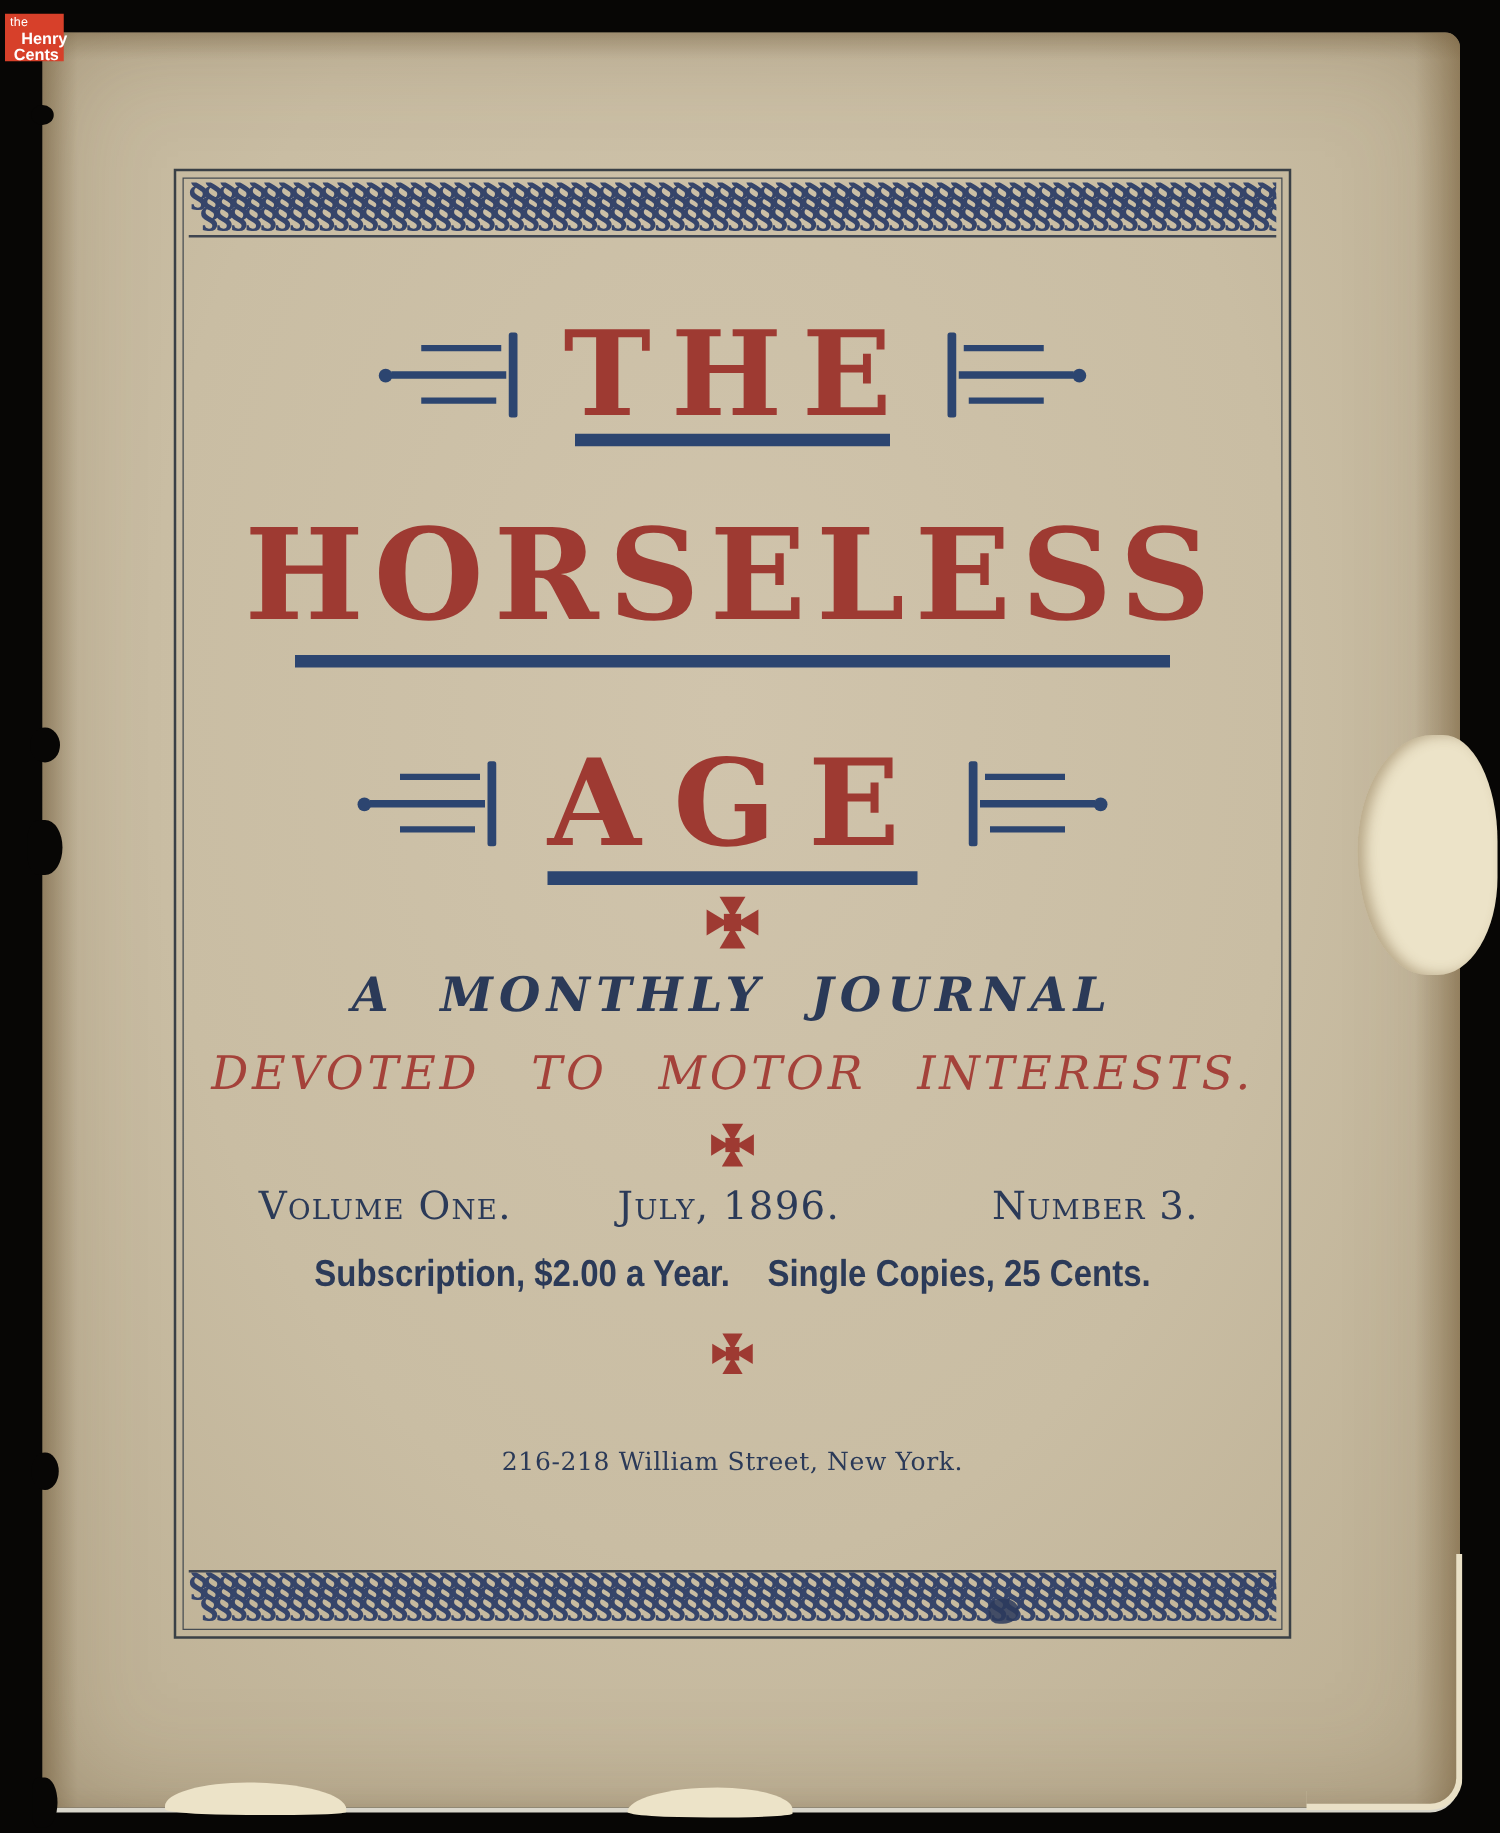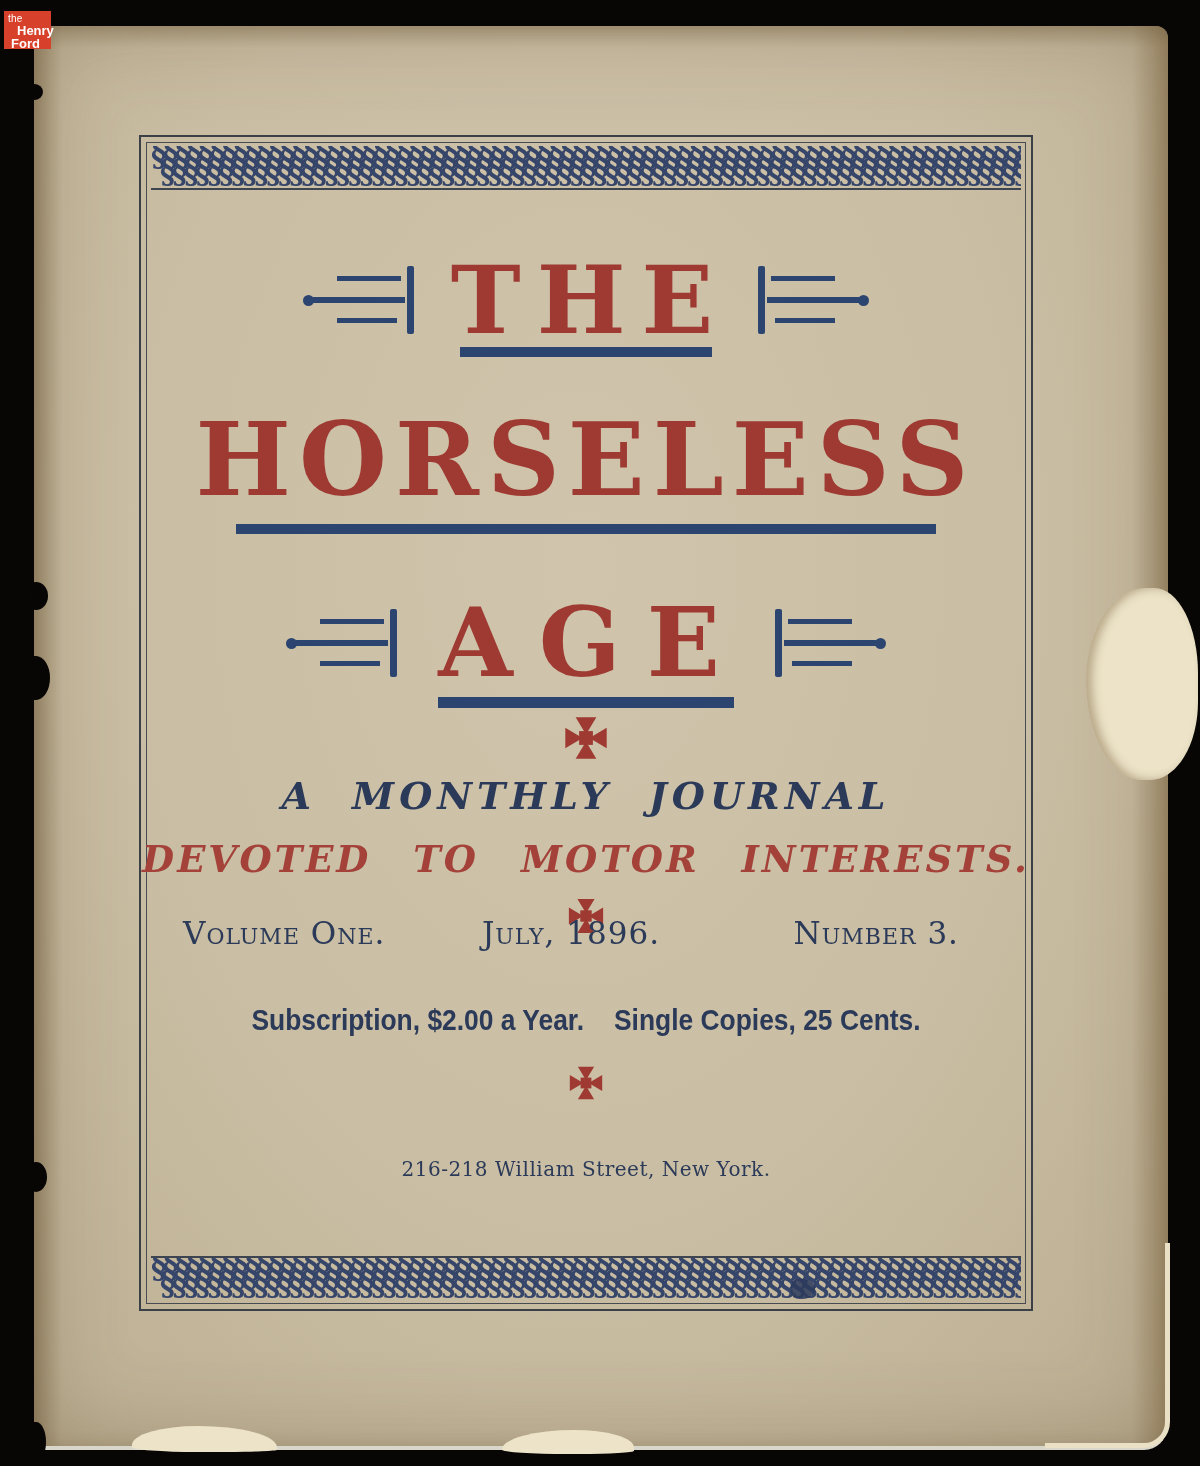--- a/index.html
+++ b/index.html
@@ -92,27 +92,27 @@
   
   .cross{position:absolute;left:50%;transform:translateX(-50%);}
   .cross svg{display:block;}
   .cross-1{top:578px;}
   .cross-2{top:760px;}
   .cross-3{top:928px;}
 
   
   .row-monthly{top:636px;font-style:italic;font-weight:700;color:#2b3a58;
                font-size:38px;letter-spacing:5px;word-spacing:18px;}
-  .row-devoted{top:700px;font-style:italic;font-weight:700;color:#a4423a;
+  .row-devoted{top:700px;font-style:italic;font-weight:400;color:#a4423a;
                font-size:37px;letter-spacing:3px;word-spacing:26px;text-align:center;}
 
   
-  .row-issue{top:778px;display:grid;grid-template-columns:1fr 1fr 1fr;
+  .row-issue{top:810px;display:grid;grid-template-columns:1fr 1fr 1fr;
              padding:0 72px 0 42px;color:#2b3a58;font-size:31px;
-             font-variant:small-caps;letter-spacing:1px;}
+             font-variant:small-caps;letter-spacing:1px;margin-left:24px;}
   .row-issue .c1{text-align:left;}
   .row-issue .c2{text-align:center;}
   .row-issue .c3{text-align:right;}
 
   
   .row-price{top:866px;color:#2b3a58;font-family:"Liberation Sans", sans-serif;
              font-weight:700;font-size:30px;transform:scaleX(.88);}
   .row-price .gap{display:inline-block;width:34px;}
 
   
@@ -248,16 +248,16 @@
         <div class="orn-row r1">§§§§§§§§§§§§§§§§§§§§§§§§§§§§§§§§§§§§§§§§§§§§§§§§§§§§§§§§§§§§§§§§§§§§§§§§§§§§§§§§§§§§§§§§§§§§§§§§§§§§§§§§§§§§§§§§§§§§§§§§§§§§§§§§§§§§§§§§§§§§§§§§§§§§§§§§§§§§§§§§</div>
         <div class="orn-row r2">§§§§§§§§§§§§§§§§§§§§§§§§§§§§§§§§§§§§§§§§§§§§§§§§§§§§§§§§§§§§§§§§§§§§§§§§§§§§§§§§§§§§§§§§§§§§§§§§§§§§§§§§§§§§§§§§§§§§§§§§§§§§§§§§§§§§§§§§§§§§§§§§§§§§§§§§§§§§§§§§</div>
       </div>
       <div class="blot"></div>
     </div>
   </div>
 
   <div class="hf-logo">
     <span class="t1">the</span>
     <span class="t2">Henry</span>
-    <span class="t3">Ford</span>
+    <span class="t3">Cents</span>
   </div>
 
 </div>
 
 </body></html>

